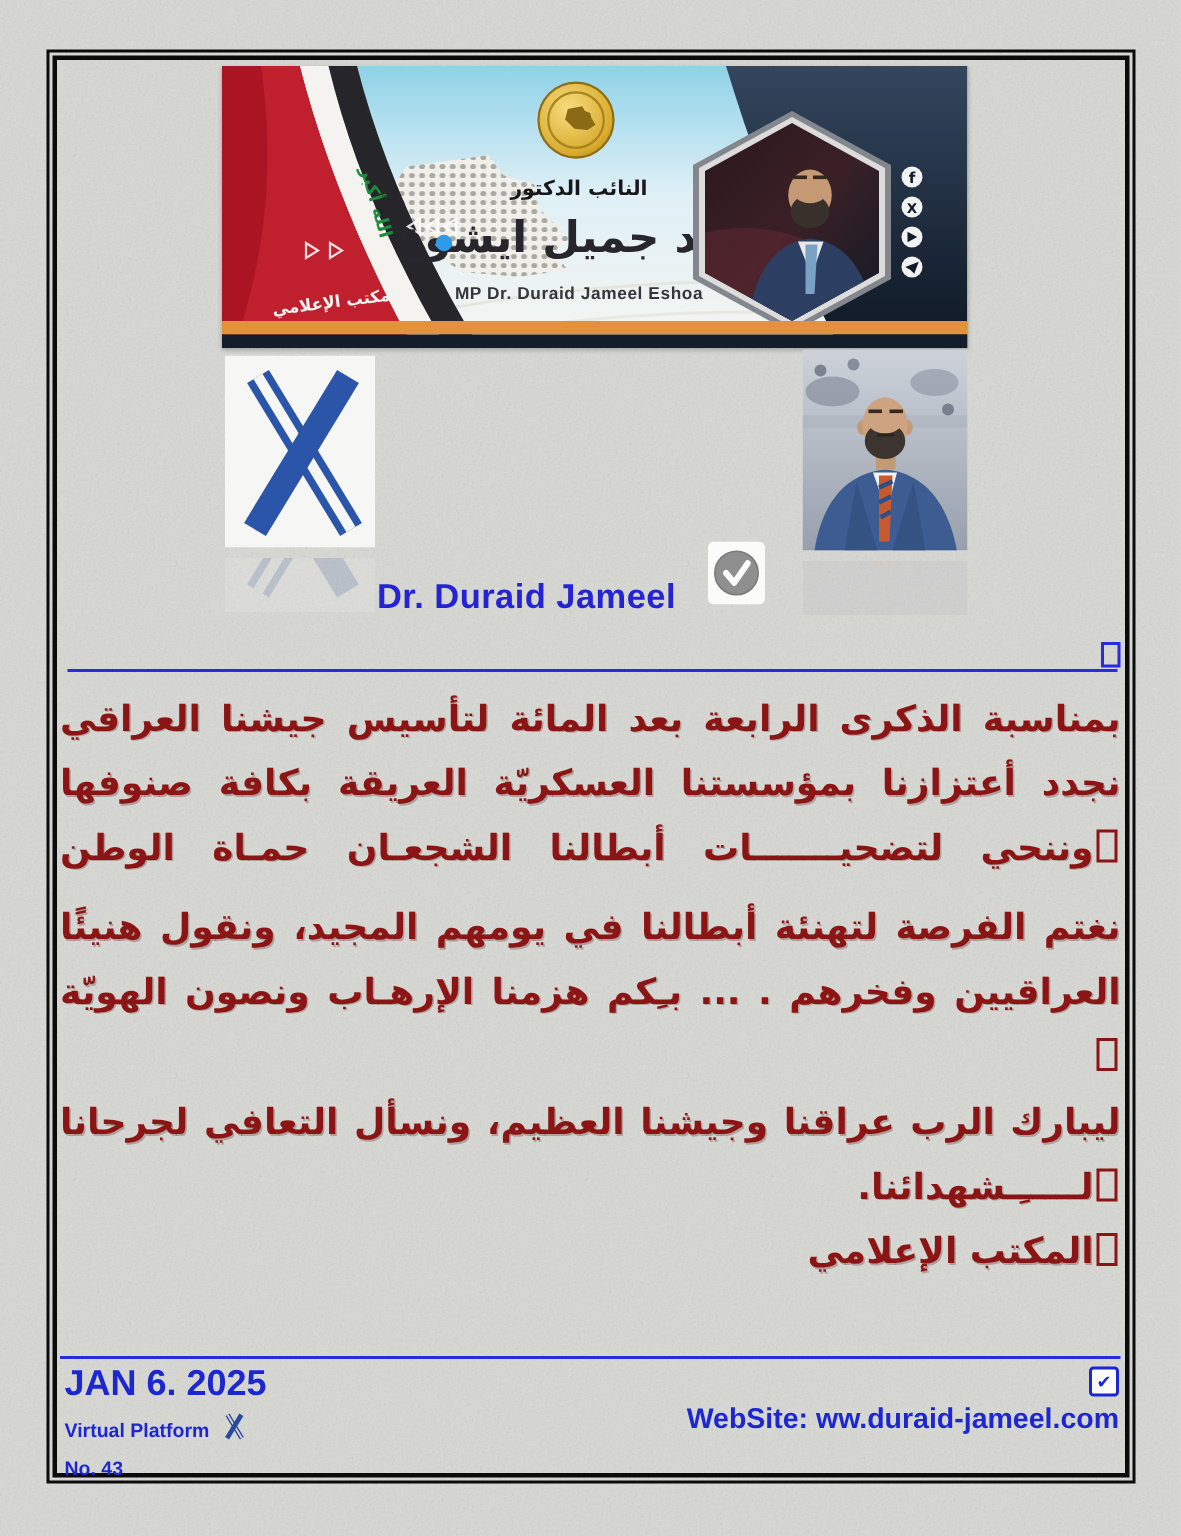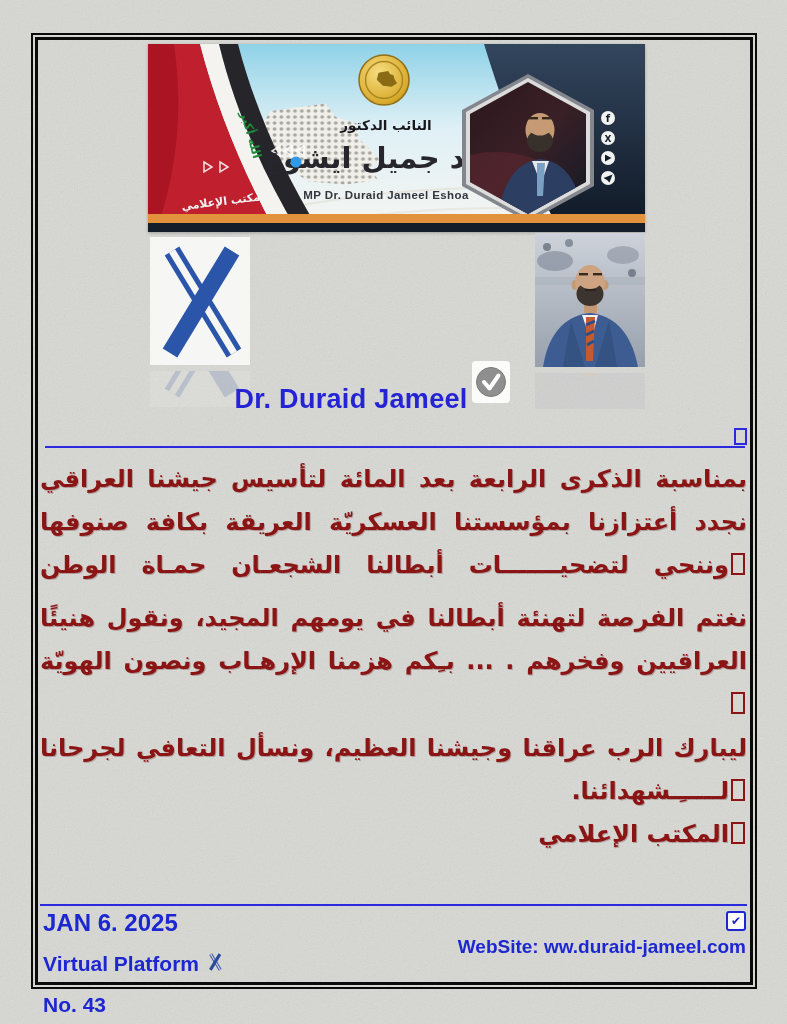--- a/index.html
+++ b/index.html
@@ -5,37 +5,37 @@
   html,body{margin:0;padding:0;}
   body{background:#d8d8d4;font-family:"Liberation Sans",sans-serif;}
   .page{position:relative;width:787px;height:1024px;background:#d8d8d4;overflow:hidden;}
   .noise{position:absolute;left:0;top:0;z-index:0;}
   .frame{position:absolute;left:31px;top:33px;width:722px;height:952px;border:2px solid #0b0b0b;z-index:1;}
   .frame-inner{position:absolute;inset:2px;border:3px solid #0b0b0b;}
   .banner{position:absolute;left:148px;top:44px;width:497px;height:188px;z-index:2;box-shadow:0 1px 3px rgba(0,0,0,.25);}
   .xlogo{position:absolute;left:150px;top:237px;width:100px;z-index:2;}
   .photo{position:absolute;left:535px;top:233px;width:110px;z-index:2;}
   .reflection{transform:scaleY(-1);opacity:.16;height:36px;overflow:hidden;margin-top:2px;}
-  .profile-name{position:absolute;left:228px;top:384px;width:246px;text-align:center;font-size:27px;font-weight:bold;color:#2424d4;z-index:2;letter-spacing:.3px;}
+  .profile-name{position:absolute;left:228px;top:384px;width:246px;text-align:center;font-size:23px;font-weight:bold;color:#2424d4;z-index:2;letter-spacing:.3px;}
   .badge{position:absolute;left:472px;top:361px;z-index:2;}
   .divider{position:absolute;height:2px;background:#2a2ae0;z-index:2;}
   .divider-top{left:45px;top:446px;width:700px;}
   .divider-footer{left:40px;top:904px;width:707px;}
   .bluetofu{position:absolute;left:734px;top:428px;width:9px;height:13px;border:2px solid #2a2ae0;z-index:2;}
   .statement{position:absolute;left:40px;top:459px;width:707px;direction:rtl;color:#8b1515;
     font-family:"DejaVu Sans",sans-serif;font-weight:bold;font-size:24px;z-index:2;
     text-shadow:1px 1px 0 rgba(90,40,40,.3);}
   .sline{height:43px;line-height:41px;text-align:justify;text-align-last:justify;overflow:hidden;}
   .sline.short{text-align-last:right;}
   .sline.gap{margin-top:10px;}
   .sline.gap2{margin-top:1px;}
   .tofu{display:inline-block;width:10px;height:18px;border:2.5px solid currentColor;vertical-align:-2px;margin:0 2px;}
   .footer-left{position:absolute;left:43px;top:909px;color:#1c27d2;font-weight:bold;z-index:2;}
   .f-date{font-size:24px;height:27px;line-height:27px;}
-  .f-line{font-size:21px;height:25px;display:flex;align-items:flex-start;gap:5px;margin-top:16px;}
+  .f-line{font-size:13px;height:25px;display:flex;align-items:flex-end;gap:5px;}
   .footer-right{position:absolute;right:41px;top:908px;color:#1c27d2;font-weight:bold;z-index:2;text-align:right;}
   .fr-arabic{direction:rtl;font-family:"DejaVu Sans",sans-serif;font-size:17px;height:26px;display:flex;align-items:center;gap:7px;justify-content:flex-start;}
   .fr-line{font-size:19px;height:25px;line-height:25px;}
   .checkbox{display:inline-flex;width:16px;height:16px;border:2px solid #1c27d2;border-radius:3px;background:#fbfbf9;
     align-items:center;justify-content:center;font-size:12px;line-height:14px;color:#1c27d2;}
 </style>
 </head>
 <body>
 
 <div class="page">

